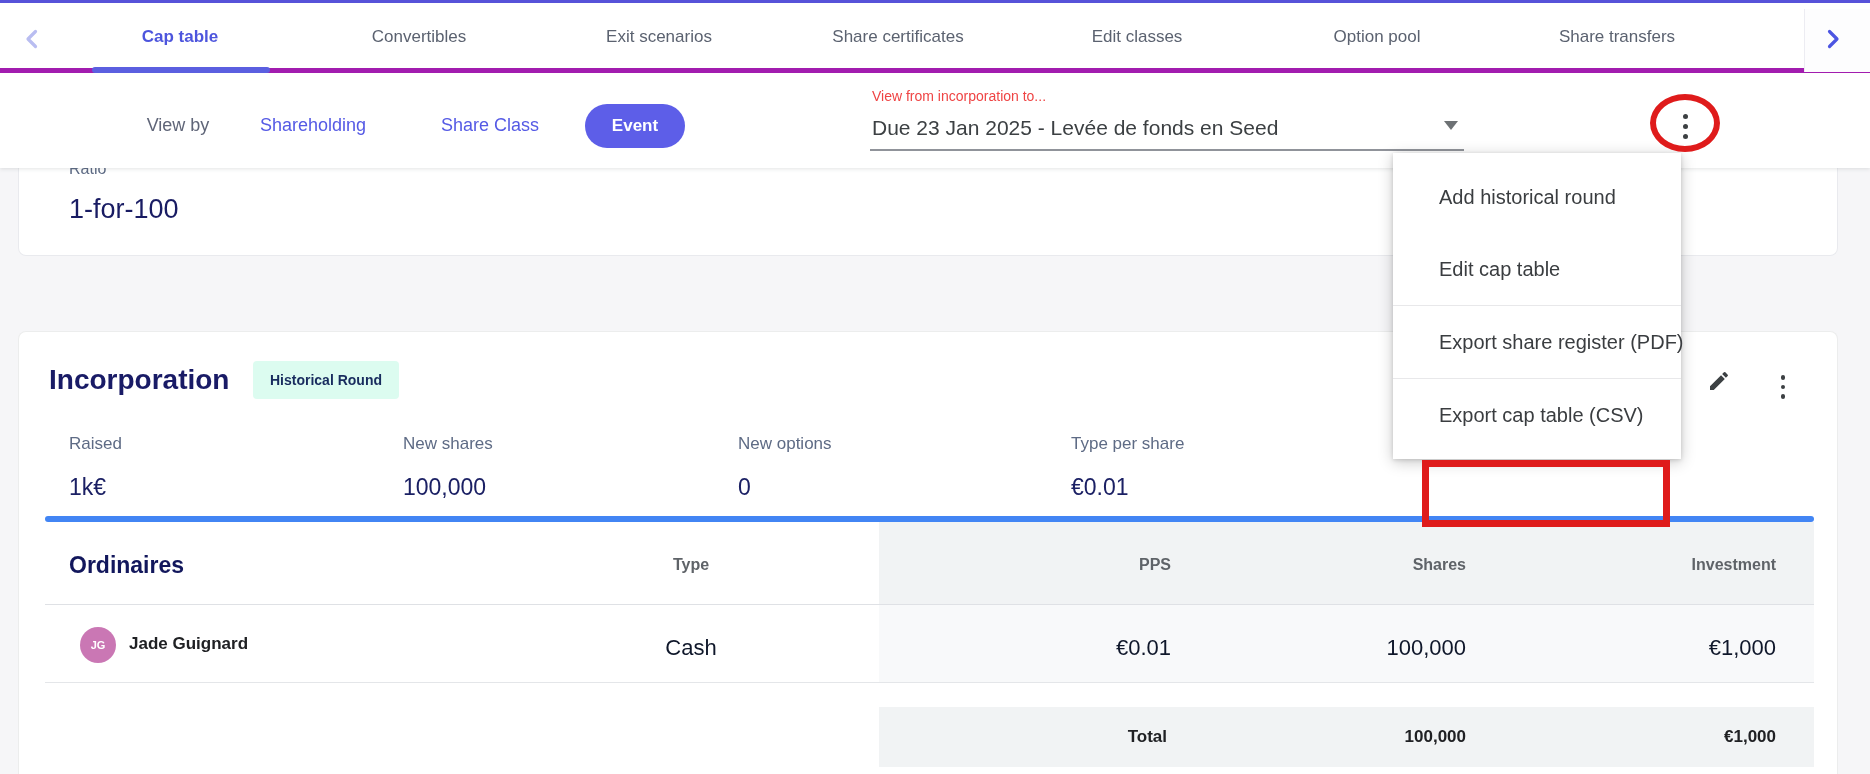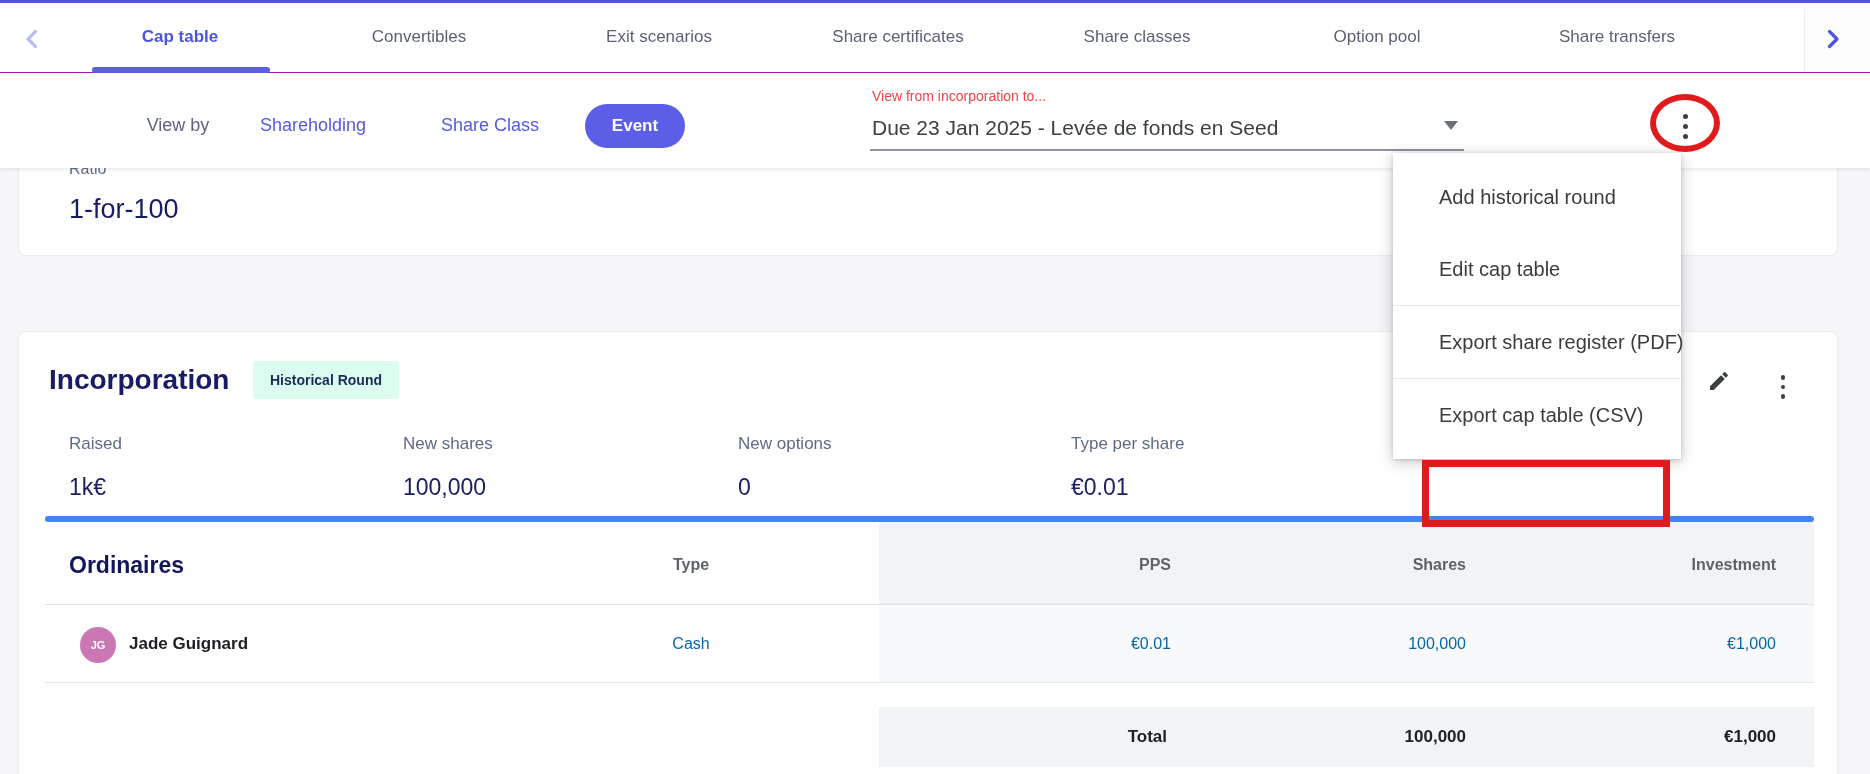--- a/index.html
+++ b/index.html
@@ -9,21 +9,21 @@
     background:#f6f6f8;
     font-family:"Liberation Sans","DejaVu Sans",sans-serif;
     color:#202124;
   }
   
   .top-line { position:absolute; left:0; top:0; width:1870px; height:3px; background:#5752d9; z-index:60; }
 
   
   .header { position:absolute; left:0; top:3px; width:1870px; height:165px; background:#ffffff;
             box-shadow:0 1px 4px rgba(60,64,67,.14); z-index:50; }
-  .navbar { position:absolute; left:0; top:0; width:1870px; height:70px; background:#fff; border-bottom:1px solid #a21caf; }
+  .navbar { position:absolute; left:0; top:0; width:1870px; height:70px; background:#fff; border-bottom:5px solid #a21caf; }
   .nav-chevron-left { position:absolute; left:24px; top:26px; width:18px; height:20px; cursor:pointer; }
   .nav-chevron-right { position:absolute; left:1827px; top:26px; width:18px; height:20px; cursor:pointer; }
   .nav-right-zone { position:absolute; left:1804px; top:6px; width:66px; height:63px; border-left:1px solid #ececf2; background:#fdfdfe; }
   .tab { position:absolute; top:24px; transform:translateX(-50%); font-size:17px; font-weight:500;
          color:#5b6270; white-space:nowrap; cursor:pointer; }
   .tab.active { color:#4d55dd; font-weight:600; }
   .tab-underline { position:absolute; left:92px; top:64px; width:178px; height:6px; border-radius:4px; background:#5b5fe0; }
 
   .toolbar { position:absolute; left:0; top:70px; width:1870px; height:95px; background:#fff; }
   .viewby-label { position:absolute; left:178px; top:42px; transform:translateX(-50%); font-size:18px; color:#5f6578; }
@@ -79,21 +79,21 @@
   .col-type { left:672px; transform:translateX(-50%); }
   .r-pps { right:666px; text-align:right; }
   .r-shares { right:371px; text-align:right; }
   .r-invest { right:61px; text-align:right; }
   .sep-1 { position:absolute; left:26px; top:272px; width:1769px; height:1px; background:#dfe1e5; }
 
   .row-panel { position:absolute; left:860px; top:273px; width:935px; height:78px; background:#f8f9fa; }
   .avatar { position:absolute; left:61px; top:295px; width:36px; height:36px; border-radius:50%; background:#ca77b4;
             color:#fff; font-size:11px; font-weight:700; display:flex; align-items:center; justify-content:center; }
   .row-name { position:absolute; left:110px; top:302px; font-size:17px; font-weight:600; color:#202124; white-space:nowrap; }
-  .cell { position:absolute; top:303px; font-size:16px; color:#0369a1; white-space:nowrap; }
+  .cell { position:absolute; top:303px; font-size:22px; color:#0f172a; white-space:nowrap; }
   .sep-2 { position:absolute; left:26px; top:350px; width:1769px; height:1px; background:#e4e6e9; }
 
   .total-panel { position:absolute; left:860px; top:375px; width:935px; height:60px; background:#f1f3f4; }
   .total-cell { position:absolute; top:395px; font-size:17px; font-weight:700; color:#202124; white-space:nowrap; }
   .r-total-label { right:670px; text-align:right; }
 </style>
 </head>
 <body>
 
 <div class="top-line"></div>
@@ -156,21 +156,21 @@
   <div class="navbar">
     <span class="nav-chevron-left">
       <svg width="14" height="20" viewBox="0 0 14 20">
           <path d="M11.5 2.5 L4 10 L11.5 17.5" stroke="#b9bdf1" stroke-width="3.2" fill="none" stroke-linecap="round" stroke-linejoin="round"></path>
         </svg>
     </span>
     <div class="tab active" style="left:180px">Cap table</div>
     <div class="tab" style="left:419px">Convertibles</div>
     <div class="tab" style="left:659px">Exit scenarios</div>
     <div class="tab" style="left:898px">Share certificates</div>
-    <div class="tab" style="left:1137px">Share classes</div>
+    <div class="tab" style="left:1137px">Edit classes</div>
     <div class="tab" style="left:1377px">Option pool</div>
     <div class="tab" style="left:1617px">Share transfers</div>
     <div class="nav-right-zone"></div>
     <span class="nav-chevron-right">
       <svg width="14" height="20" viewBox="0 0 14 20">
           <path d="M2.5 2.5 L10 10 L2.5 17.5" stroke="#4c55e2" stroke-width="3.2" fill="none" stroke-linecap="round" stroke-linejoin="round"></path>
         </svg>
     </span>
     <div class="tab-underline"></div>
   </div>

